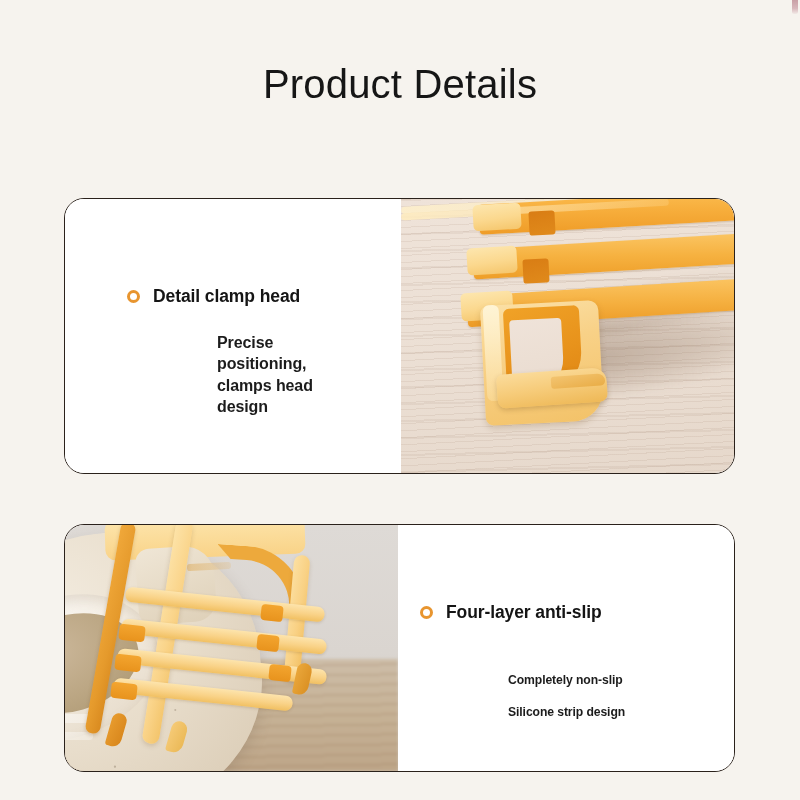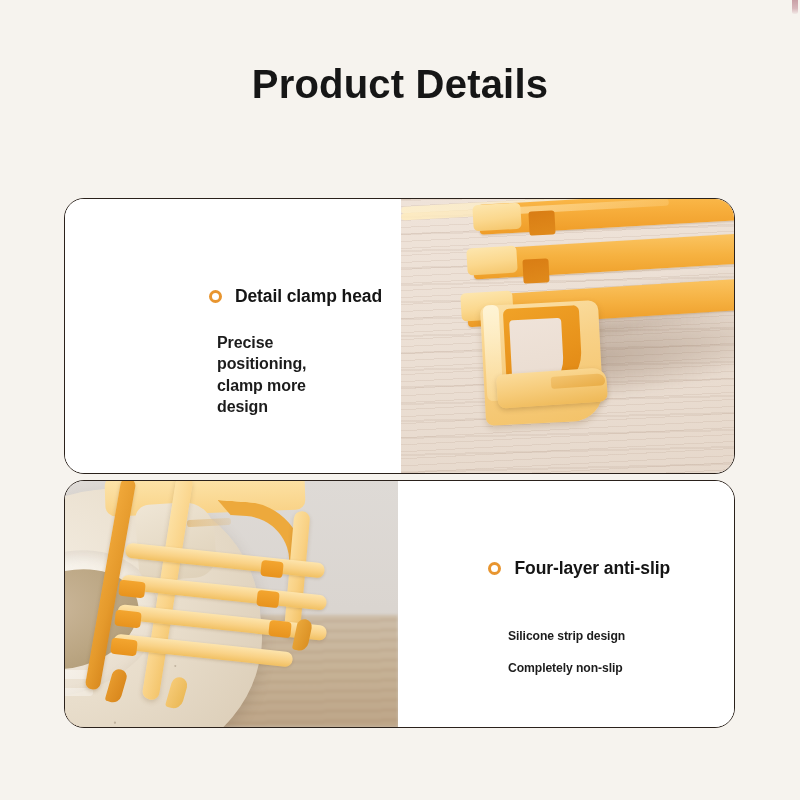--- a/index.html
+++ b/index.html
@@ -24,58 +24,57 @@
     background: linear-gradient(180deg, #c9a0a6 0%, #d8b8bc 60%, #f1e9e6 100%);
     border-radius: 0 0 2px 2px;
   }
 
   .page-title {
     position: absolute;
     top: 62px; left: 0;
     width: 800px;
     text-align: center;
     font-size: 40px;
-    font-weight: bold;
+    font-weight: normal;
     letter-spacing: 0.2px;
     color: #161616;
   }
 
   
   .card {
     position: absolute;
     left: 64px;
     width: 671px;
     border: 1.6px solid #2a211b;
     border-radius: 20px;
     overflow: hidden;
     background: #ffffff;
     display: flex;
   }
   .card-one  { top: 198px; height: 276px; }
-  .card-two  { top: 480px; height: 248px; }
+  .card-two  { top: 524px; height: 248px; }
 
   .text-pane {
     width: 336px;
     flex: 0 0 336px;
     background: #ffffff;
     position: relative;
   }
   .photo-pane {
     flex: 1 1 auto;
     position: relative;
     overflow: hidden;
   }
 
   
   .heading-row {
     position: absolute;
     display: flex;
     align-items: center;
     gap: 13px;
-    justify-content: flex-end;
   }
   .card-one .heading-row { left: 62px; top: 88px; width: 255px; }
   .card-two .heading-row { left: 22px; top: 78px; width: 250px; }
 
   .bullet-ring {
     flex: 0 0 auto;
     width: 13px; height: 13px;
     border-radius: 50%;
     border: 3px solid #e8952f;
     background: #ffffff;
@@ -421,21 +420,21 @@
 <div class="card card-one">
 
   <div class="text-pane">
     <div class="heading-row">
       <span class="bullet-ring"></span>
       <span class="heading-text">Detail clamp head</span>
     </div>
     <div class="body-block">
       <div class="body-line">Precise</div>
       <div class="body-line">positioning,</div>
-      <div class="body-line">clamp more</div>
+      <div class="body-line">clamps head</div>
       <div class="body-line">design</div>
     </div>
   </div>
 
   <div class="photo-pane">
     <div class="wood-bg"></div>
     <div class="wood-shadow-2"></div>
     <div class="wood-shadow"></div>
 
     <div class="bar bar-low"></div>
@@ -496,17 +495,17 @@
     <div class="c2 arm-mid-hook"></div>
     <div class="c2 arm-right-hook"></div>
   </div>
 
   <div class="text-pane">
     <div class="heading-row">
       <span class="bullet-ring"></span>
       <span class="heading-text">Four-layer anti-slip</span>
     </div>
     <div class="body-block">
+      <div class="body-line">Completely non-slip</div>
       <div class="body-line">Silicone strip design</div>
-      <div class="body-line">Completely non-slip</div>
     </div>
   </div>
 </div>
 
 </body></html>

